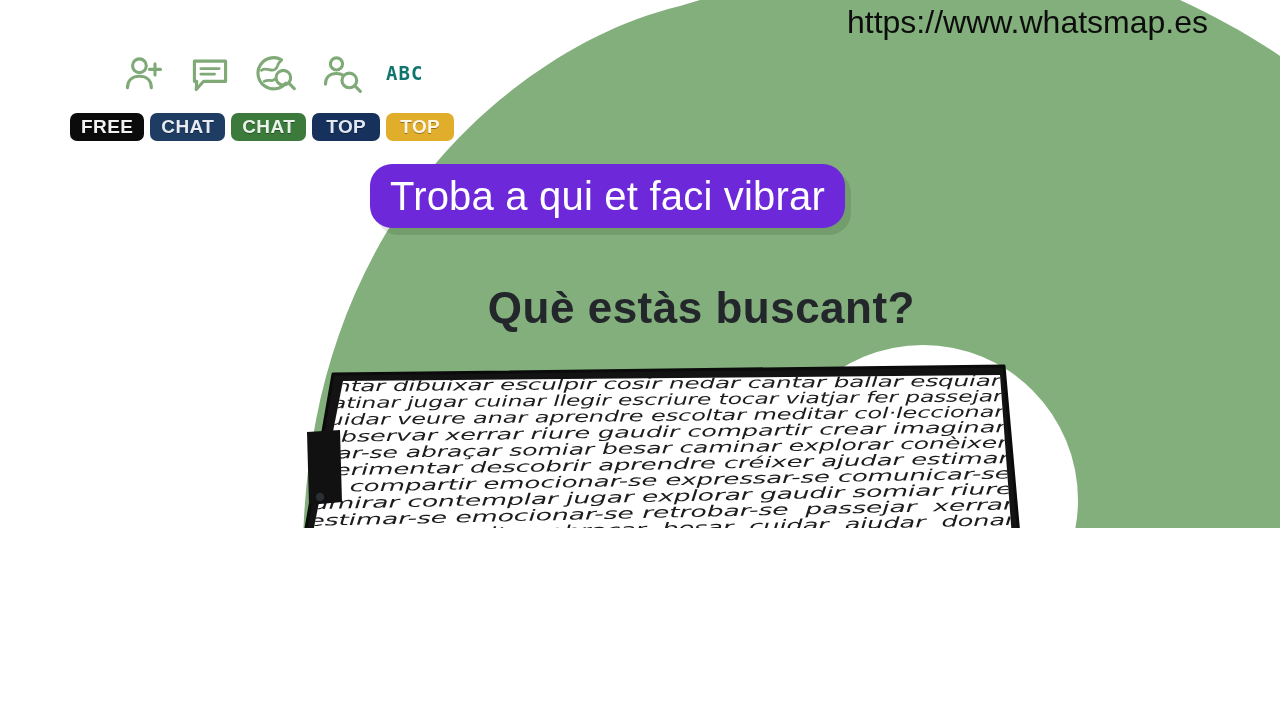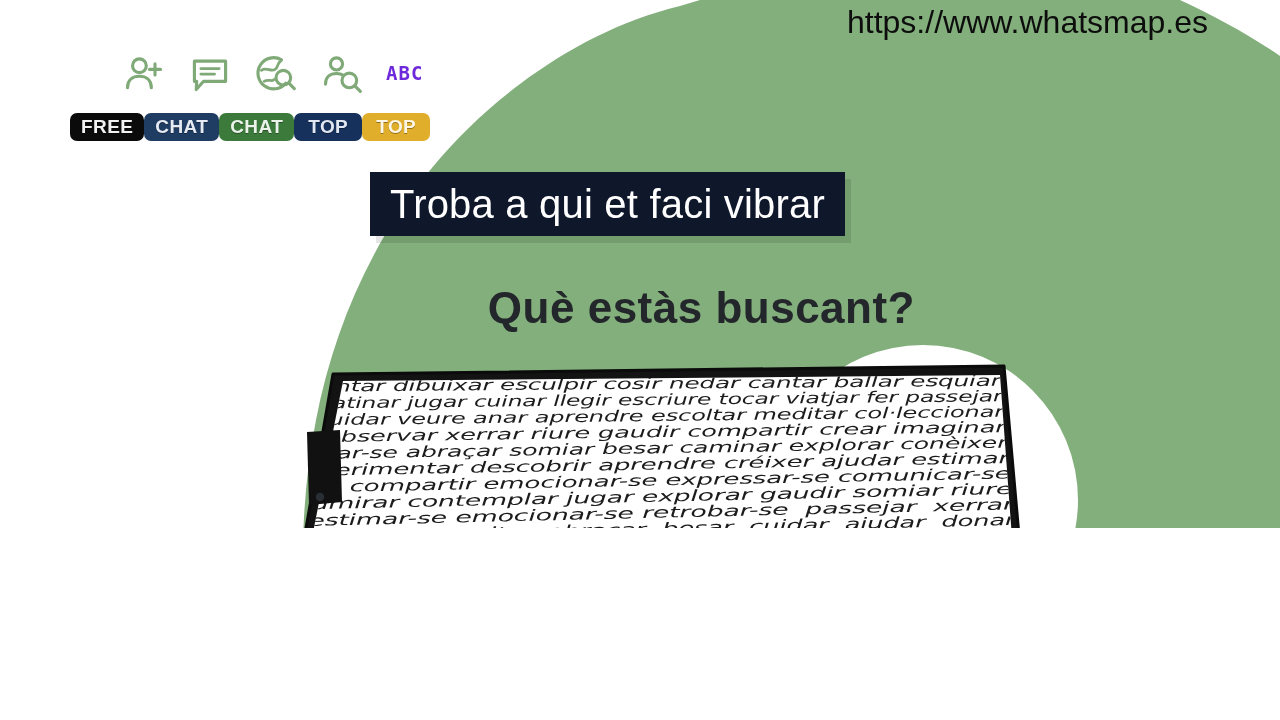--- a/index.html
+++ b/index.html
@@ -52,55 +52,57 @@
     gap: 22px;
   }
   .icon-row svg { display: block; }
   .abc-mark {
     position: absolute;
     left: 386px; top: 62px;
     font-family: "DejaVu Sans Mono", monospace;
     font-size: 19px;
     font-weight: bold;
     letter-spacing: 1px;
-    color: #6d28d9;
+    color: #0f766e;
   }
 
   
   .badge-row {
     position: absolute;
     left: 70px; top: 113px;
     display: flex;
     align-items: center;
+    gap: 6px;
   }
   .badge {
     height: 28px;
     min-width: 68px;
     padding: 0 11px;
     border-radius: 7px;
     display: flex;
     align-items: center;
     justify-content: center;
     font-size: 19px;
     font-weight: bold;
     letter-spacing: 0.4px;
     color: #f2f2f2;
     text-shadow: 0 1px 0 rgba(0,0,0,.35);
   }
 
   
   .headline-banner {
     position: absolute;
-    left: 370px; top: 172px;
+    left: 370px; top: 164px;
     height: 64px;
     padding: 0 20px;
-    background: #0f172a;
+    background: #6d28d9;
     display: flex;
     align-items: center;
     box-shadow: 6px 7px 0 rgba(0,0,0,0.10);
+    border-radius: 22px;
   }
   .headline-banner .headline-text {
     font-size: 40px;
     color: #ffffff;
     white-space: nowrap;
     letter-spacing: 0.2px;
   }
 
   
   .subheadline {

